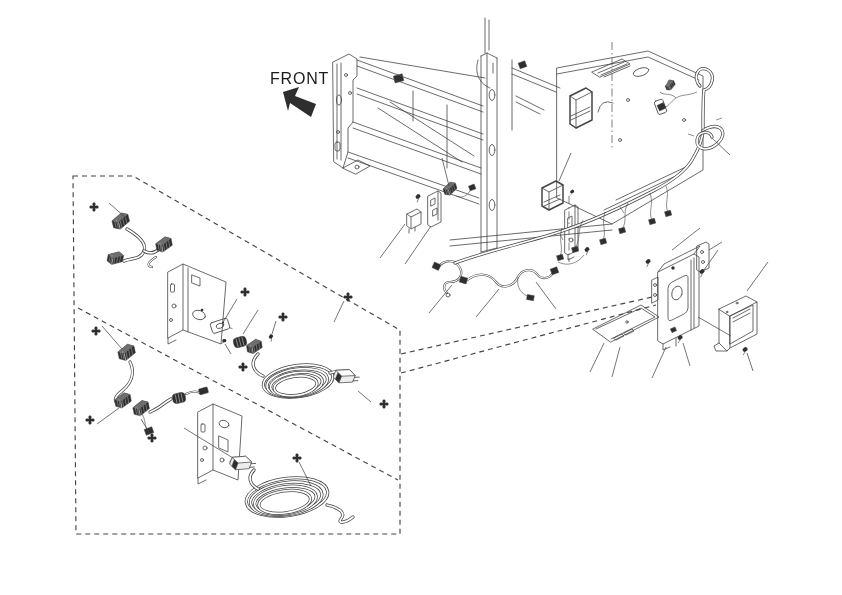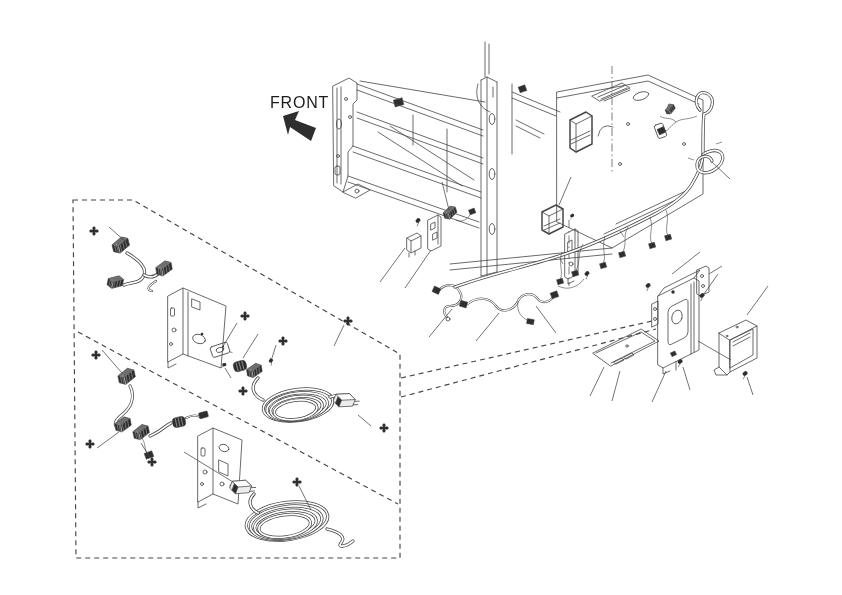--- a/index.html
+++ b/index.html
@@ -2,21 +2,21 @@
 <html><head>
 <meta charset="utf-8">
 <style>
   html,body{margin:0;padding:0;}
   body{
     width:842px;height:595px;overflow:hidden;
     background:var(--c-background,#fff);
     font-family:"Liberation Sans",sans-serif;
     position:relative;
   }
-  .page{position:absolute;inset:0;margin-top:24px;}
+  .page{position:absolute;inset:0;}
   .front-label{
     position:absolute;left:270px;top:70px;
     font-size:16px;letter-spacing:.8px;color:var(--c-text,#1b1b1b);
     font-weight:500;user-select:none;
   }
   svg.diagram{position:absolute;left:0;top:0;}
   
   .ln{fill:none;stroke:var(--c-line,#454545);stroke-width:.8;stroke-linecap:round;stroke-linejoin:round}
   .ln2{fill:none;stroke:var(--c-line,#454545);stroke-width:1.5;stroke-linecap:round;stroke-linejoin:round}
   .thin{fill:none;stroke:var(--c-line,#454545);stroke-width:.6}

